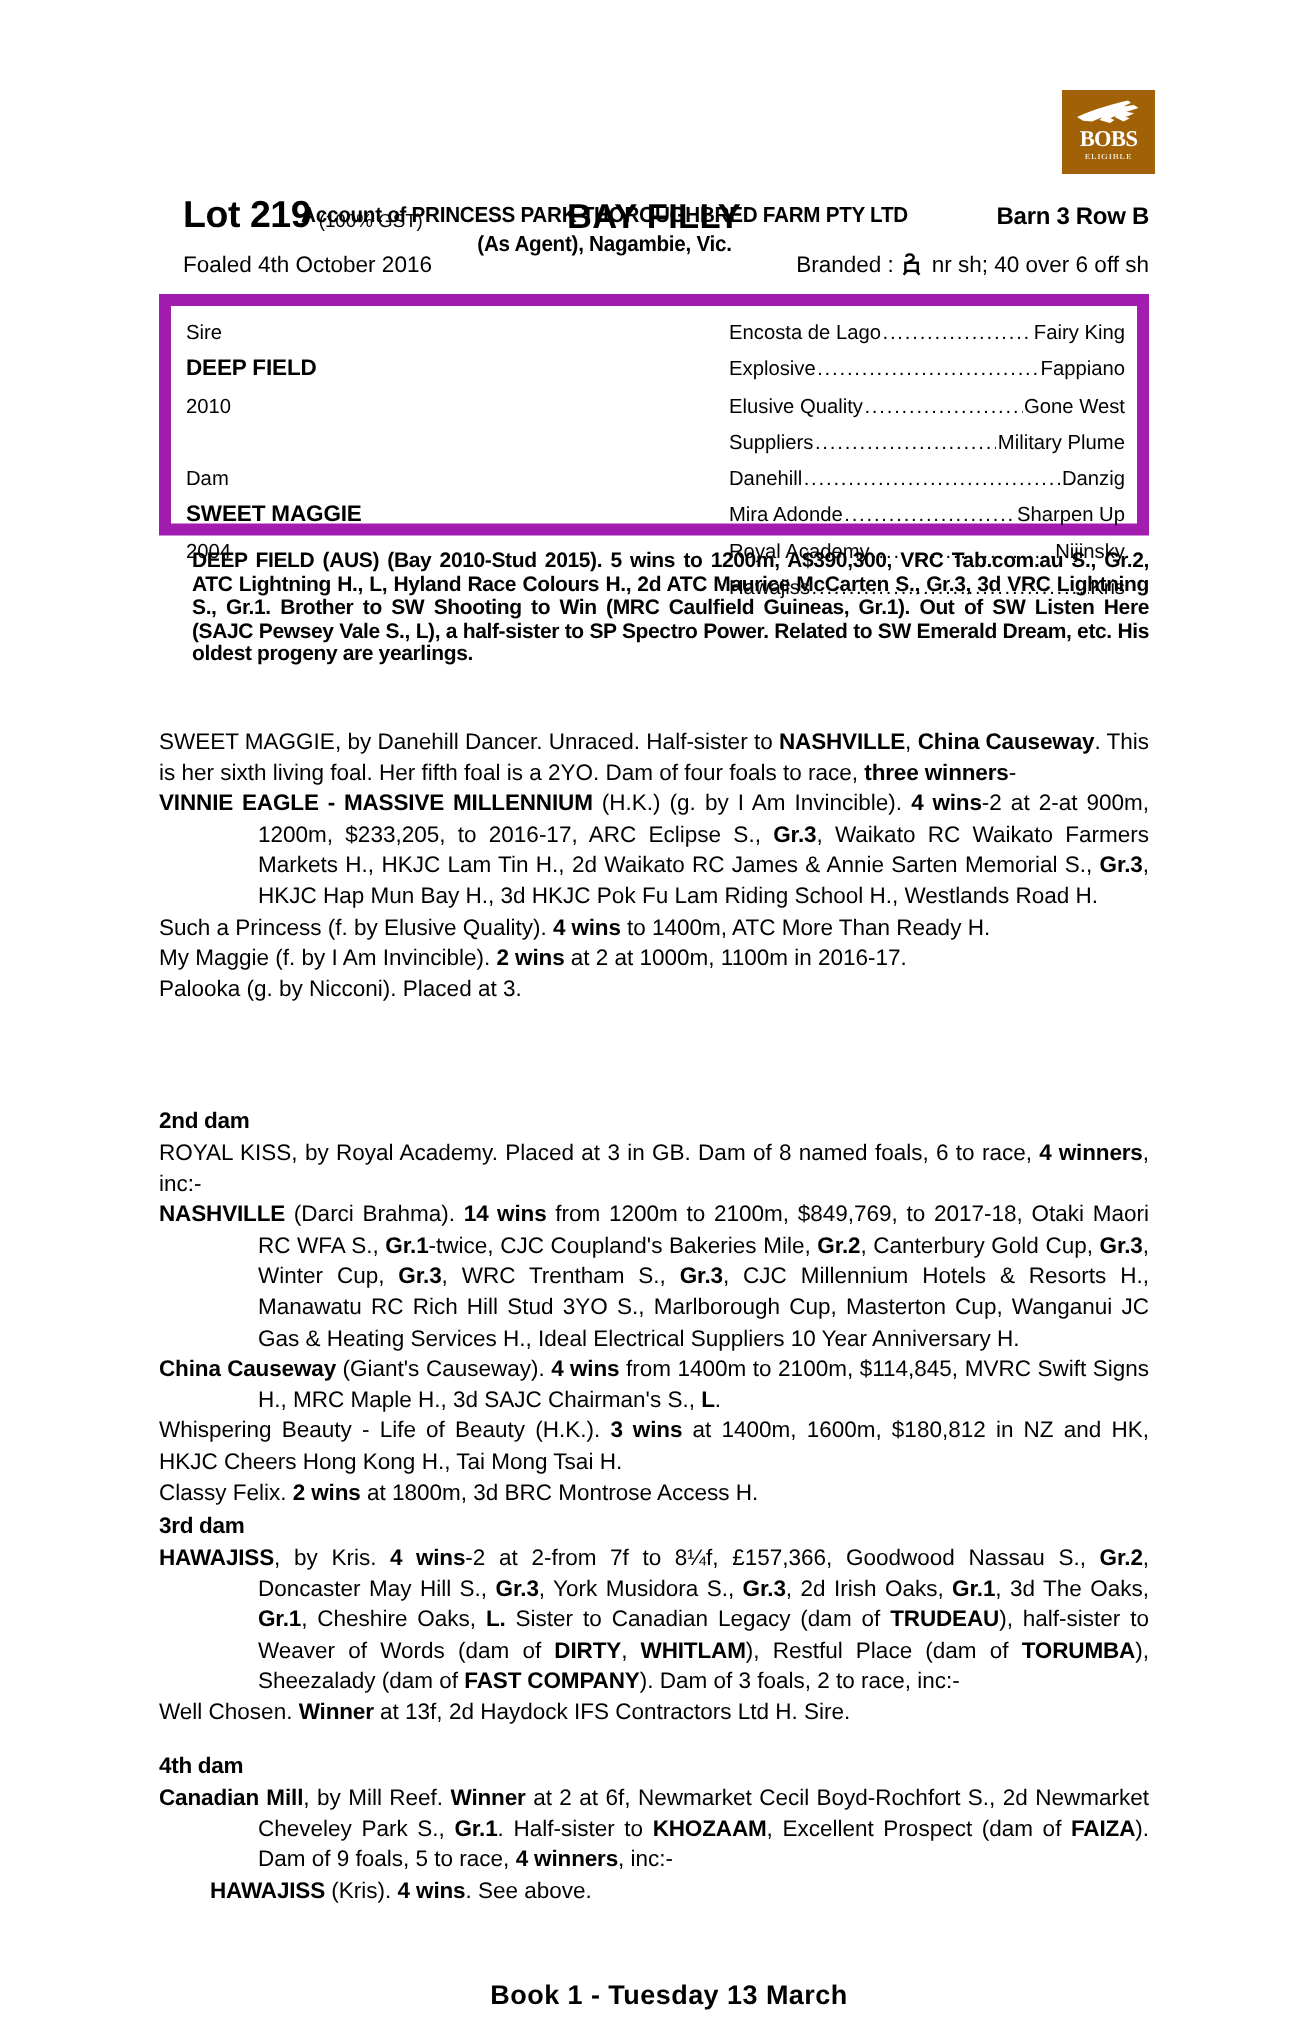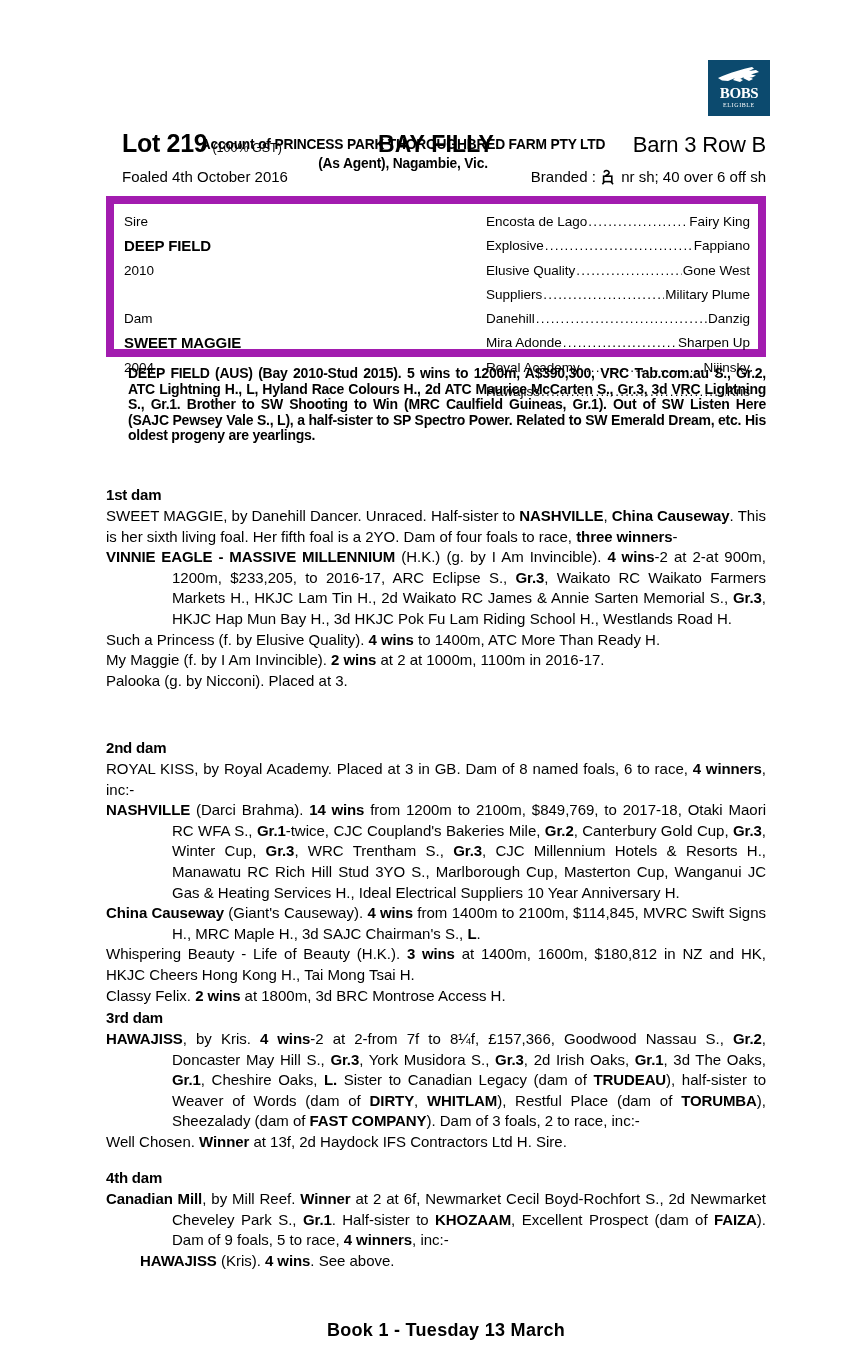--- a/index.html
+++ b/index.html
@@ -22,21 +22,21 @@
     height: 1356px;
   }
 
   
   .bobs-logo {
     position: absolute;
     left: 708px;
     top: 60px;
     width: 62px;
     height: 56px;
-    background: #0c4a6e;
+    background: #a16207;
     display: flex;
     flex-direction: column;
     align-items: center;
     justify-content: flex-start;
     padding-top: 3px;
     box-sizing: border-box;
   }
   .bobs-horse {
     width: 46px;
     height: 20px;
@@ -114,22 +114,22 @@
     text-align: center;
     font-weight: bold;
     font-size: 23px;
     line-height: 26px;
     letter-spacing: 0.2px;
   }
   .lot-right {
     position: absolute;
     right: 0;
     top: 4px;
-    font-weight: normal;
-    font-size: 22px;
+    font-weight: bold;
+    font-size: 16px;
     line-height: 22px;
     letter-spacing: -0.2px;
   }
 
   
   .foaled-row {
     position: absolute;
     left: 106px;
     top: 166px;
     width: 660px;
@@ -361,21 +361,20 @@
             <span class="lead-dots">..........................................................................................</span>
             <span class="lead-val">Kris</span>
           </div>
         </div>
     </div>
   </div>
 
   <div class="sire-desc" style="font-weight: bold;">DEEP FIELD (AUS) (Bay 2010-Stud 2015). 5 wins to 1200m, A$390,300, VRC Tab.com.au S., Gr.2, ATC Lightning H., L, Hyland Race Colours H., 2d ATC Maurice McCarten S., Gr.3, 3d VRC Lightning S., Gr.1. Brother to SW Shooting to Win (MRC Caulfield Guineas, Gr.1). Out of SW Listen Here (SAJC Pewsey Vale S., L), a half-sister to SP Spectro Power. Related to SW Emerald Dream, etc. His oldest progeny are yearlings.</div>
 
   <div class="dam-section" id="dam1" style="top:485px;">
-    <div class="dam-heading">1st dam</div>
     <div class="dam-body">
         <p class="para ind1">SWEET MAGGIE, by Danehill Dancer. Unraced. Half-sister to <b>NASHVILLE</b>, <b>China Causeway</b>. This is her sixth living foal. Her fifth foal is a 2YO. Dam of four foals to race, <b>three winners</b>-</p>
         <p class="para hang2"><b>VINNIE EAGLE - MASSIVE MILLENNIUM</b> (H.K.) (g. by I Am Invincible). <b>4 wins</b>-2 at 2-at 900m, 1200m, $233,205, to 2016-17, ARC Eclipse S., <b>Gr.3</b>, Waikato RC Waikato Farmers Markets H., HKJC Lam Tin H., 2d Waikato RC James &amp; Annie Sarten Memorial S., <b>Gr.3</b>, HKJC Hap Mun Bay H., 3d HKJC Pok Fu Lam Riding School H., Westlands Road H.</p>
         <p class="para hang1">Such a Princess (f. by Elusive Quality). <b>4 wins</b> to 1400m, ATC More Than Ready H.</p>
         <p class="para ind1">My Maggie (f. by I Am Invincible). <b>2 wins</b> at 2 at 1000m, 1100m in 2016-17.</p>
         <p class="para ind1">Palooka (g. by Nicconi). Placed at 3.</p>
       </div>
   </div>
 
   <div class="dam-section" id="dam2" style="top:738px;">

